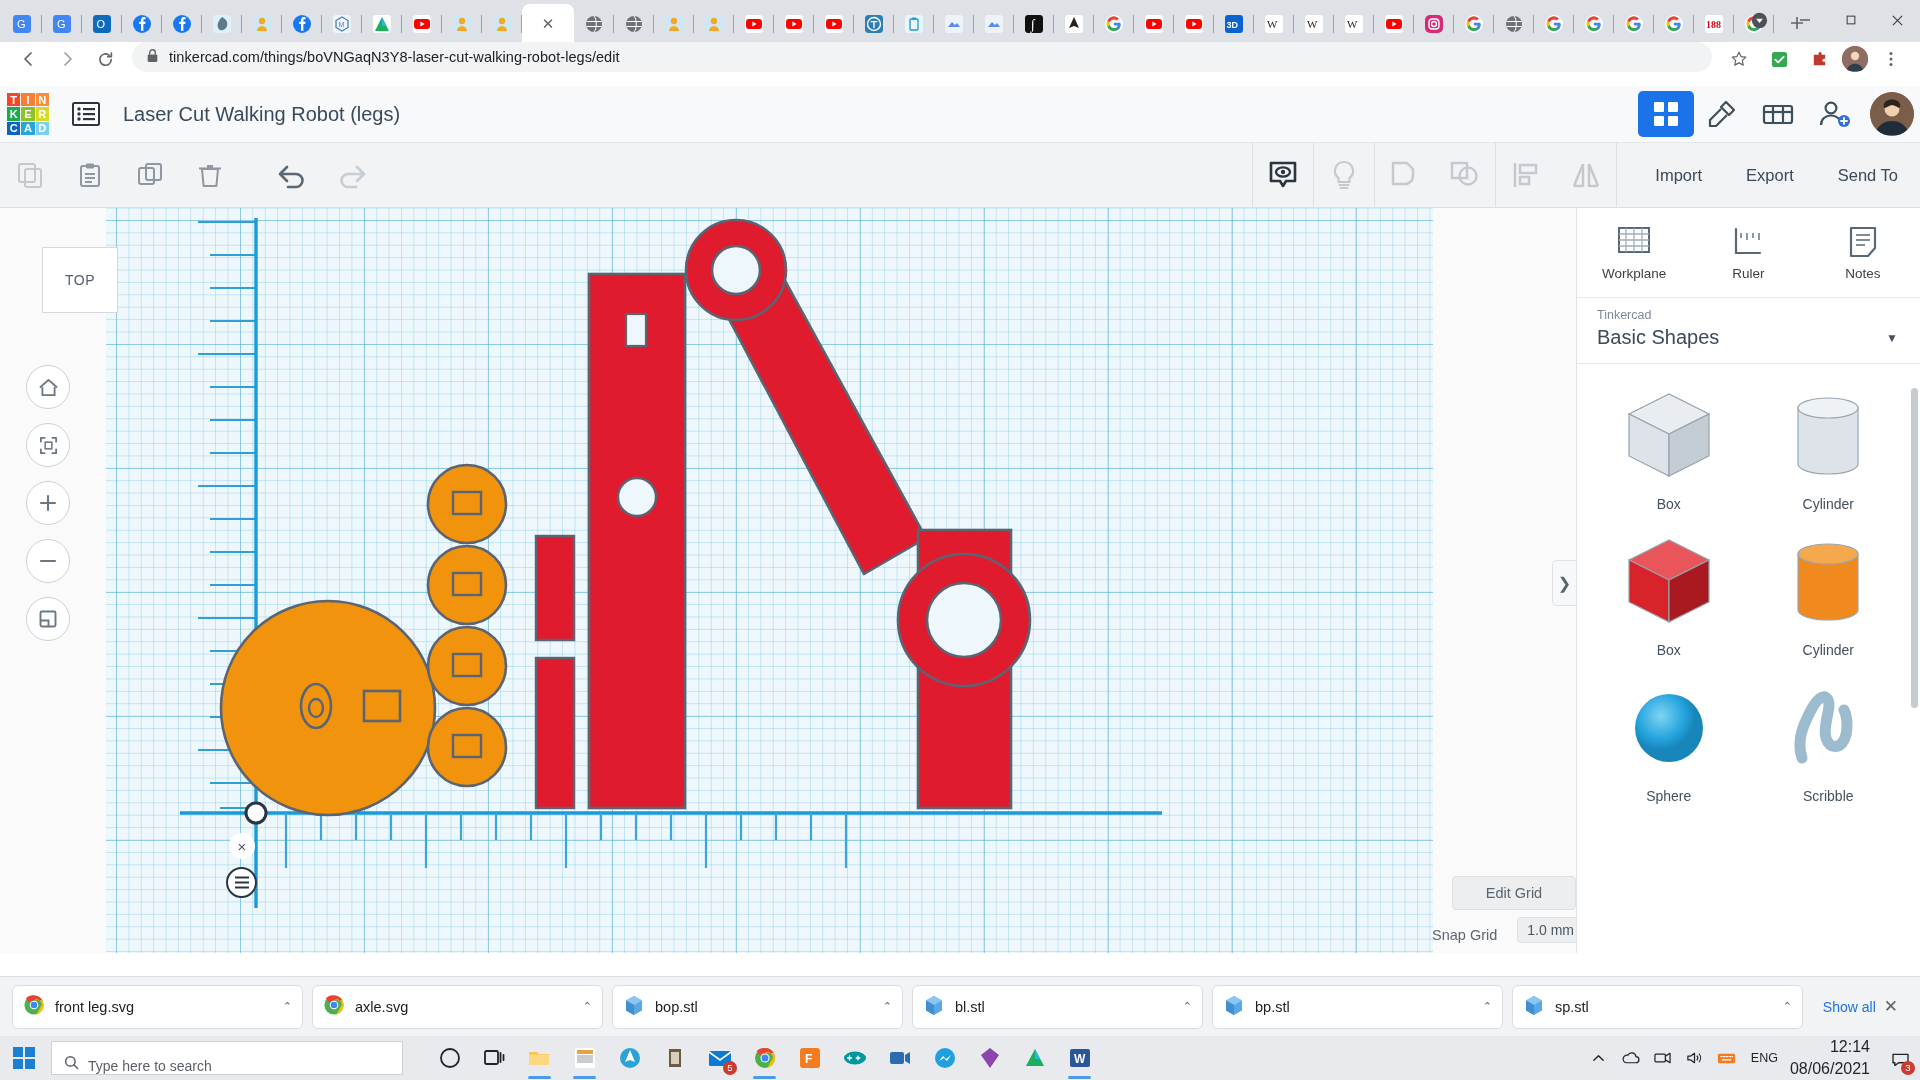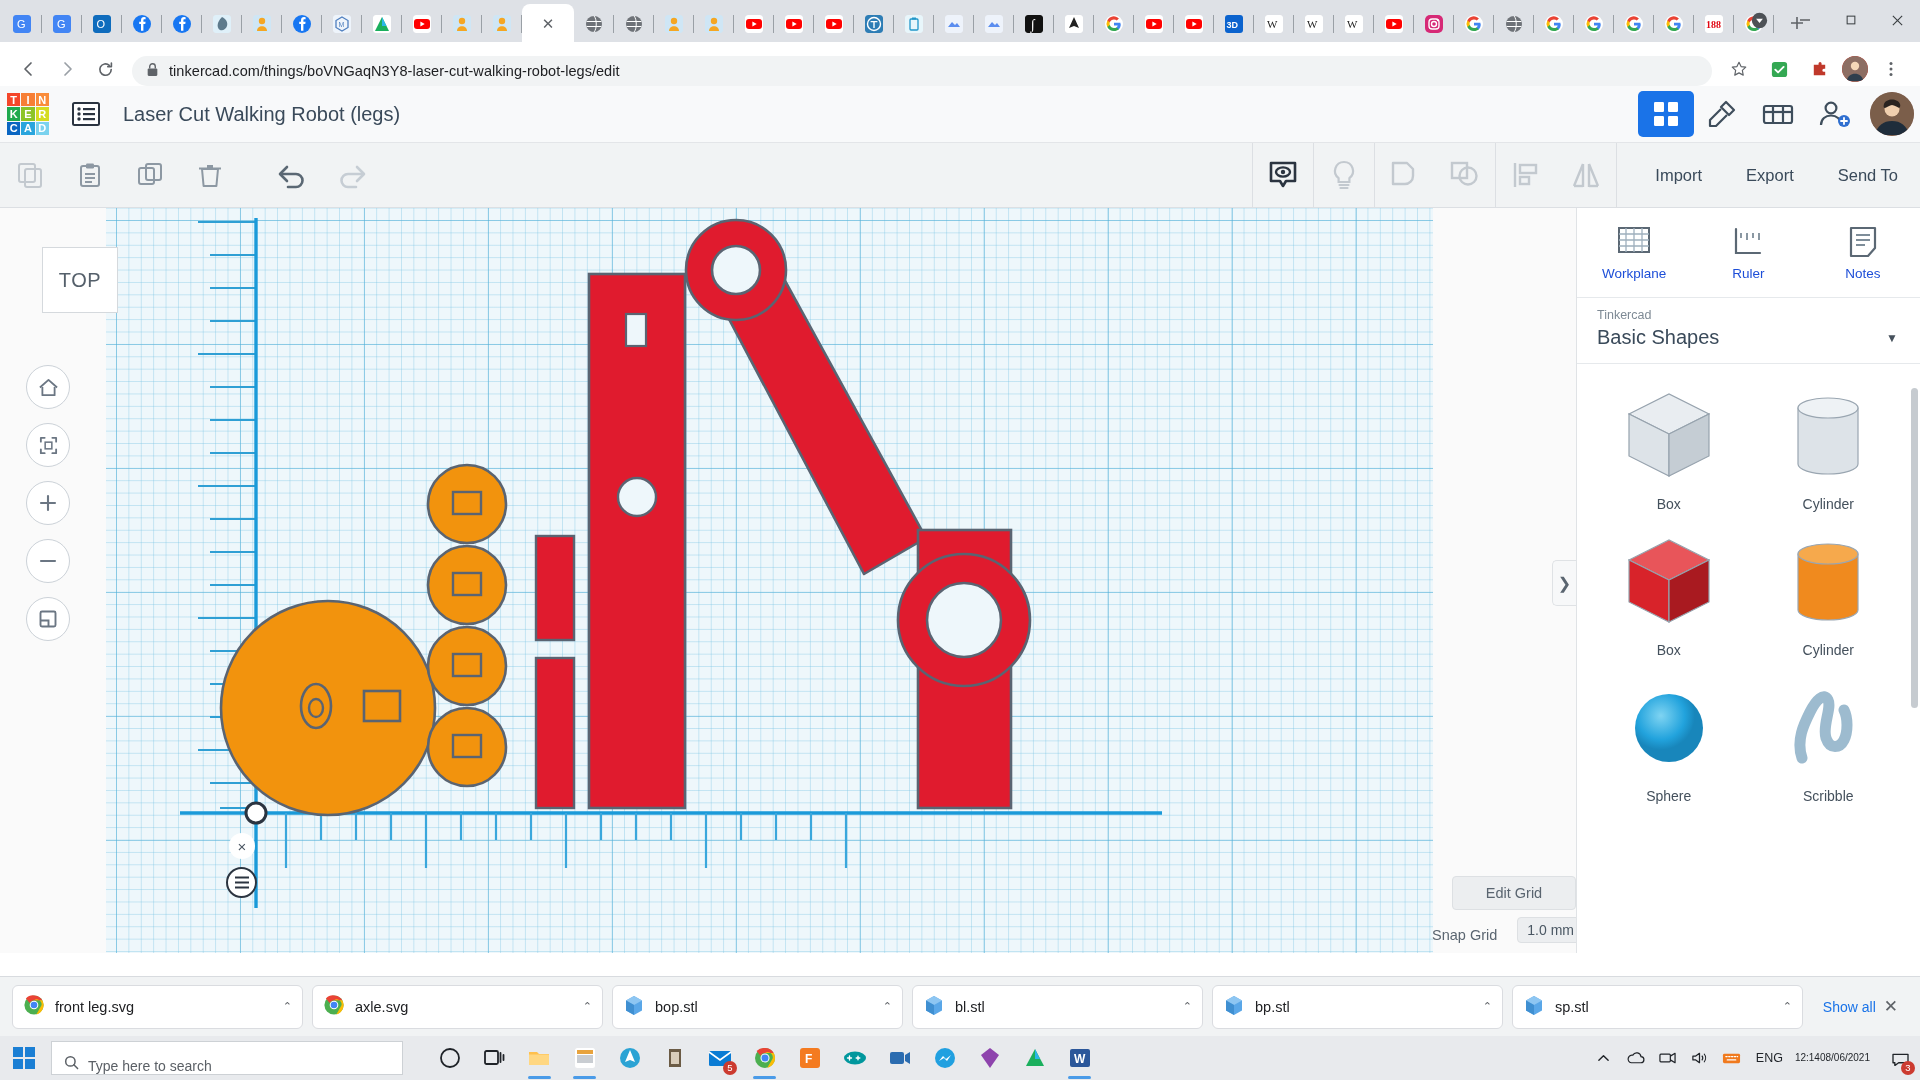--- a/index.html
+++ b/index.html
@@ -31,21 +31,21 @@
   .tab-close { font-size: 15px; color:#5f6368; line-height:1; }
   .newtab { width: 34px; height: 34px; display:flex; align-items:center; justify-content:center;
     color:#5f6368; font-size: 21px; margin-left: 6px; margin-bottom: 2px; }
   .winctl { position:absolute; right:0; top:0; height:40px; display:flex; align-items:center; }
   .winbtn { width:46px; height:40px; display:flex; align-items:center; justify-content:center;
     color:#3c4043; font-size:15px; }
 
   
   .omnibar {
     position:absolute; left:0; top:42px; width:1920px; height:44px; background:#ffffff;
-    display:flex; align-items:flex-end; gap:4px; padding:0 12px;
+    display:flex; align-items:flex-start; gap:4px; padding:0 12px;
   }
   .navbtn { width:34px; height:34px; display:flex; align-items:center; justify-content:center;
     color:#5f6368; font-size:18px; }
   .urlbox {
     flex:1; height:30px; background:#f1f3f4; border-radius:16px; display:flex; align-items:center;
     gap:10px; padding:0 14px; margin:0 6px;
   }
   .urltext { font-size:14.5px; color:#202124; letter-spacing:0.05px; white-space:nowrap; }
   .omni-right { display:flex; align-items:center; gap:6px; }
   .avatar-sm { width:26px; height:26px; border-radius:50%;
@@ -97,34 +97,34 @@
     background-size: 124px 124px, 124px 124px, 12.4px 12.4px, 12.4px 12.4px;
     background-position: 10px 0px, 0 12px, 10px 0px, 0 12px;
     overflow:hidden;
   }
   .canvas-left-gap { position:absolute; left:0; top:208px; width:106px; height:745px; background:#fafafa;}
   .canvas-right-gap{ position:absolute; left:1433px; top:208px; width:143px; height:745px; background:#fafafa;}
 
   .view-cube {
     position:absolute; left:42px; top:247px; width:76px; height:66px; background:#fff;
     border:1px solid #d5d9dd; display:flex;align-items:center;justify-content:center;
-    font-size:20px; color:#55606b; letter-spacing:.5px;
+    font-size:14px; color:#55606b; letter-spacing:.5px;
   }
   .navcol { position:absolute; left:26px; top:365px; display:flex; flex-direction:column; gap:14px; }
   .navbtn-c { width:44px;height:44px;border-radius:50%;background:#fff;border:1px solid #ccd2d8;
     display:flex;align-items:center;justify-content:center;color:#6b7683; }
 
   
   .rpanel {
     position:absolute; right:0; top:208px; width:344px; height:745px; background:#ffffff;
     border-left:1px solid #e0e3e6;
   }
   .rp-tabs { display:flex; height:90px; border-bottom:1px solid #e6e9ec; }
   .rp-tab { flex:1; display:flex; flex-direction:column; align-items:center; justify-content:center;
-    gap:7px; font-size:13.5px; color:#1d4ed8; }
+    gap:7px; font-size:13.5px; color:#404040; }
   .rp-select { padding:10px 8px 14px 20px; border-bottom:1px solid #e6e9ec; position:relative;}
   .rp-select-lbl { font-size:12.5px; color:#7e8a95; }
   .rp-select-val { font-size:20px; color:#3a4a5a; margin-top:4px; }
   .rp-caret { position:absolute; right:22px; bottom:18px; color:#46515c; font-size:12px; }
   .rp-grid { display:grid; grid-template-columns:1fr 1fr; padding:14px 12px; gap:6px 0; }
   .rp-cell { display:flex; flex-direction:column; align-items:center; gap:8px; padding:10px 0 6px; }
   .rp-cell-lbl { font-size:14px; color:#44505c; }
   .rp-scrollbar { position:absolute; right:2px; top:180px; width:7px; height:320px;
     background:#c6cbd0; border-radius:4px; }
   .panel-tab-handle {
@@ -164,22 +164,22 @@
   .start { width:48px; height:44px; display:flex;align-items:center;justify-content:center;}
   .searchbox { width:352px; height:34px; background:#fff; border:1px solid #cdd1d5;
     display:flex; align-items:flex-end; gap:9px; padding:0 12px; margin-left:3px; }
   .searchtxt { font-size:14px; color:#5b6066; }
   .tb-icons { display:flex; align-items:center; gap:0; margin-left:24px; }
   .tbi { width:45px; height:44px; display:flex;align-items:center;justify-content:center; position:relative;}
   .tbi.run:after { content:""; position:absolute; bottom:1px; left:11px; width:23px; height:3px;
     background:#4a9be8; border-radius:2px;}
   .tray { margin-left:auto; display:flex; align-items:center; gap:0; height:44px; }
   .tray-ico { width:32px;height:44px;display:flex;align-items:center;justify-content:center;color:#1f2328;}
-  .clock { display:flex; flex-direction:row; align-items:flex-end; justify-content:center;
-    font-size:10px; color:#1f2328; line-height:1.35; padding:0 10px 0 4px;}
+  .clock { display:flex; flex-direction:column; align-items:flex-end; justify-content:center;
+    font-size:16px; color:#1f2328; line-height:1.35; padding:0 10px 0 4px;}
   .lang { font-size:12.5px; color:#1f2328; padding:0 8px; }
   .notif { width:40px;height:44px;display:flex;align-items:center;justify-content:center;position:relative;}
   .badge-cnt { position:absolute; right:5px; bottom:5px; background:#cc3b30; color:#fff;
     font-size:9.5px; border-radius:8px; min-width:14px; text-align:center; line-height:14px;}
 </style>
 </head>
 <body>
 
 <div id="app">
 

